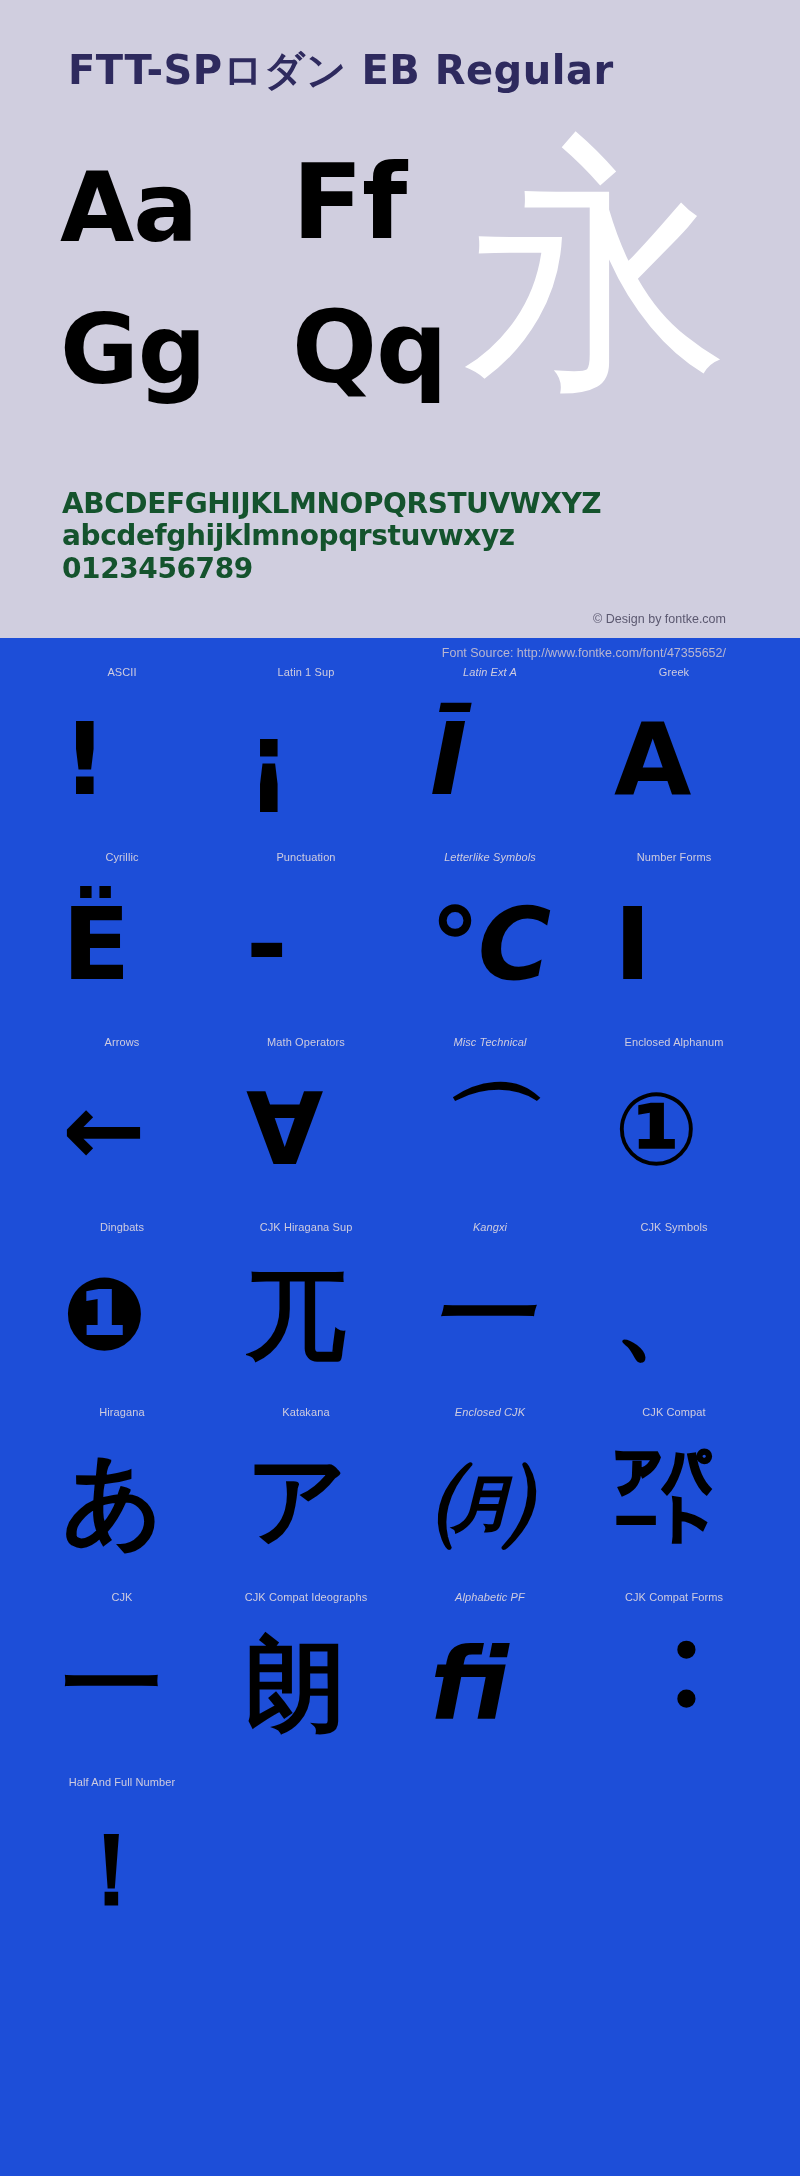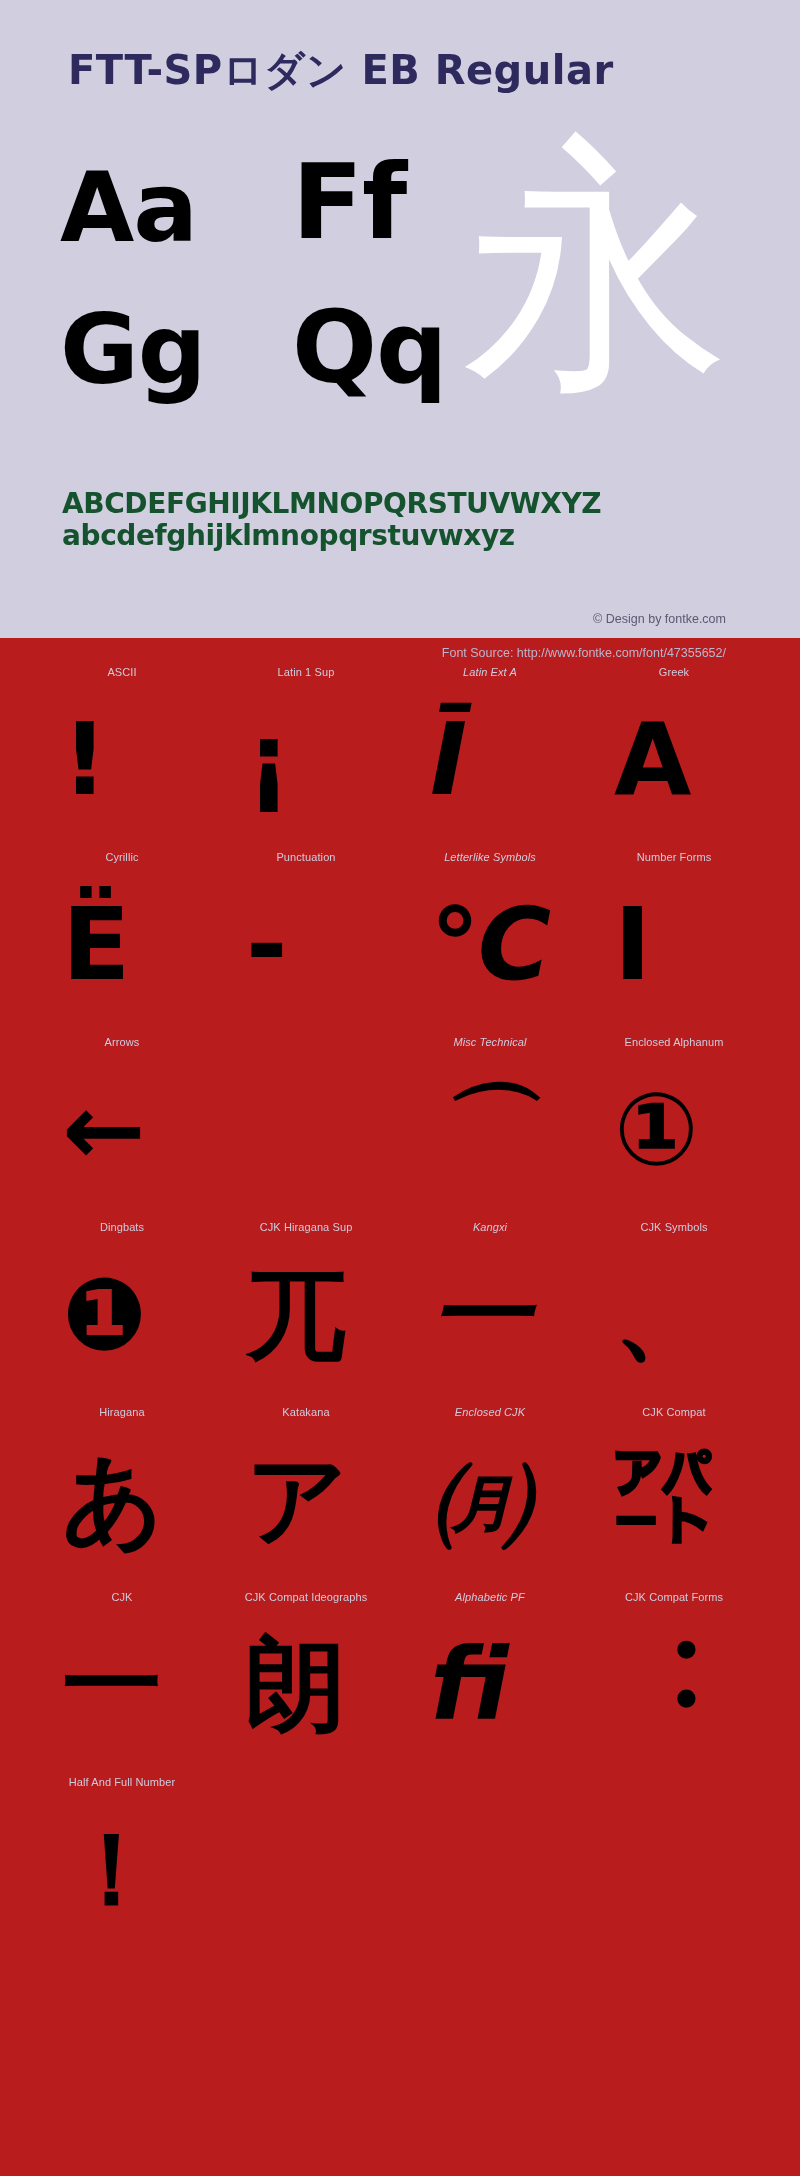--- a/index.html
+++ b/index.html
@@ -106,21 +106,21 @@
     font-family: "Liberation Sans", sans-serif;
   }
 
   
   .specimen-bottom {
     position: absolute;
     left: 0;
     top: 638px;
     width: 800px;
     height: 1538px;
-    background: #b91c1c;
+    background: #1d4ed8;
   }
 
   .font-source {
     position: absolute;
     right: 74px;
     top: 8px;
     font-size: 12.5px;
     color: #b9b6d0;
     white-space: nowrap;
     font-family: "Liberation Sans", sans-serif;
@@ -188,20 +188,21 @@
       <div class="show-cell show-aa">Aa</div>
       <div class="show-cell show-ff">Ff</div>
       <div class="show-cell show-gg">Gg</div>
       <div class="show-cell show-qq">Qq</div>
       <div class="show-cjk">永</div>
     </div>
 
     <div class="alphabet">
       <div class="alpha-row alpha-upper">ABCDEFGHIJKLMNOPQRSTUVWXYZ</div>
       <div class="alpha-row alpha-lower">abcdefghijklmnopqrstuvwxyz</div>
+      <div class="alpha-row alpha-digits">0123456789</div>
     </div>
 
     <div class="copyright">© Design by fontke.com</div>
   </div>
 
   <div class="specimen-bottom">
 
     <div class="font-source">Font Source: http://www.fontke.com/font/47355652/</div>
 
     <div class="block-grid" id="block-grid">
@@ -239,20 +240,24 @@
           <div class="block-cell c3">
             <div class="block-label">Number Forms</div>
             <div class="block-glyph">Ⅰ</div>
           </div>
         </div>
         <div class="block-row">
           <div class="block-cell c0">
             <div class="block-label">Arrows</div>
             <div class="block-glyph">←</div>
           </div>
+          <div class="block-cell c1">
+            <div class="block-label">Math Operators</div>
+            <div class="block-glyph">∀</div>
+          </div>
           <div class="block-cell c2">
             <div class="block-label">Misc Technical</div>
             <div class="block-glyph">⌒</div>
           </div>
           <div class="block-cell c3">
             <div class="block-label">Enclosed Alphanum</div>
             <div class="block-glyph">①</div>
           </div>
         </div>
         <div class="block-row">

